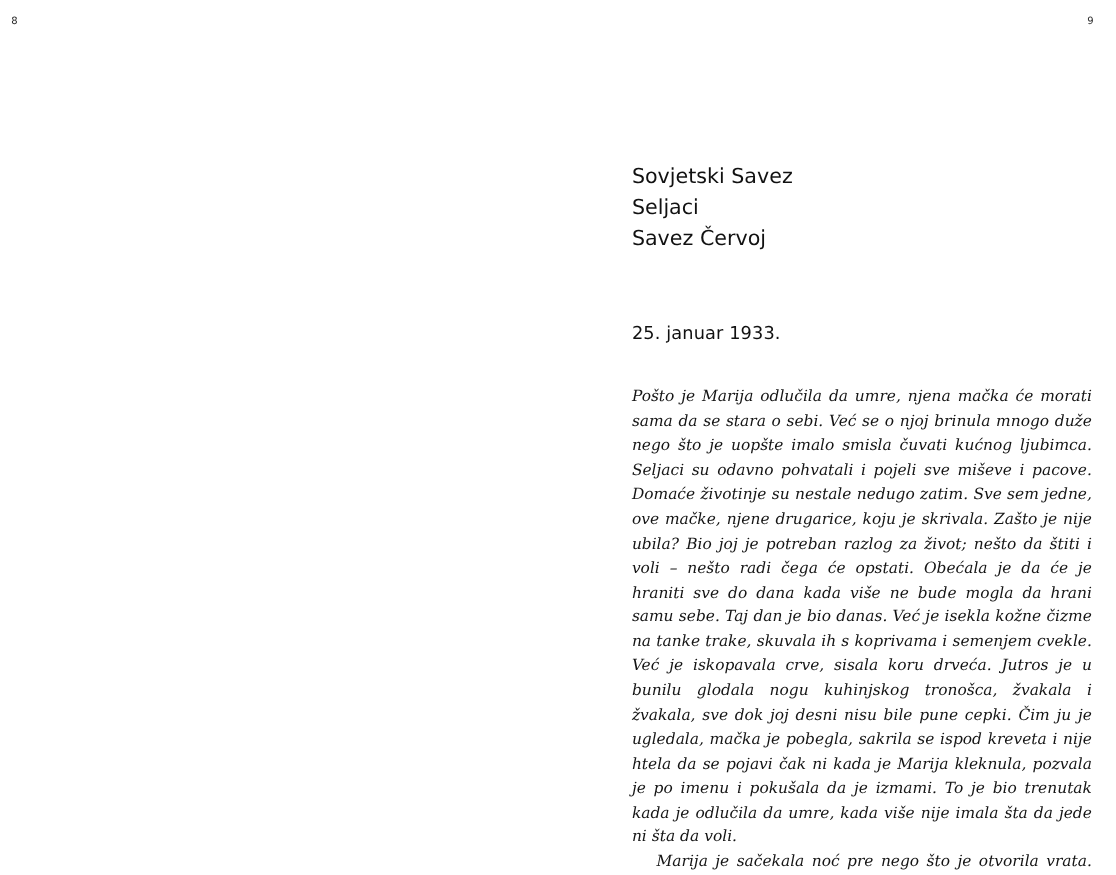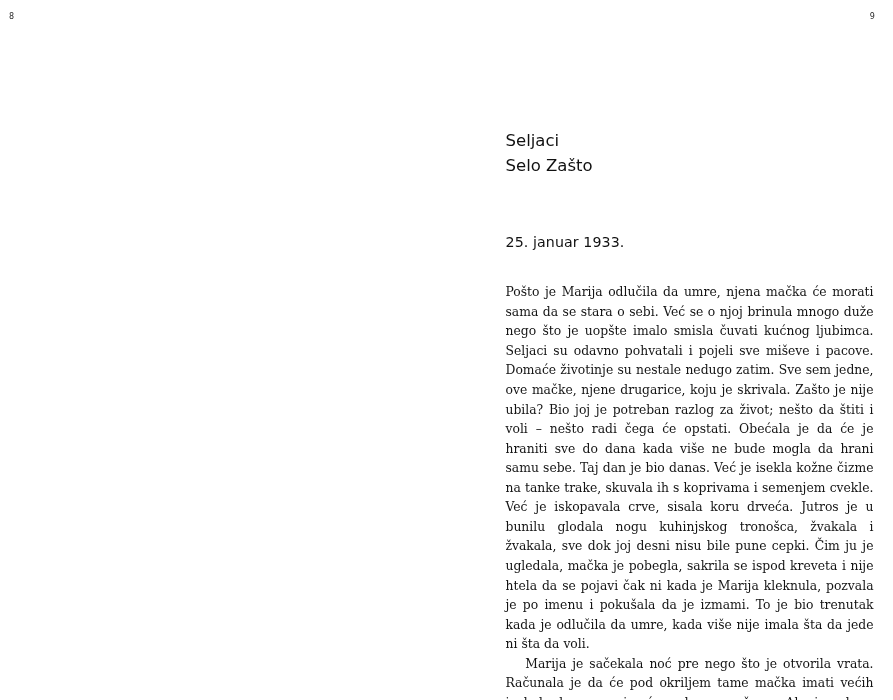--- a/index.html
+++ b/index.html
@@ -70,20 +70,21 @@
     line-height: 1.585;
     text-align: justify;
     color: #141414;
     margin: 0;
     hyphens: manual;
     word-spacing: 0.1px;
   }
   .para {
     margin: 0;
     text-indent: 0;
+    font-style: italic;
   }
   .para + .para {
     text-indent: 1.6em;
   }
 </style>
 </head>
 <body>
 
 <div class="spread">
 
@@ -91,22 +92,23 @@
     <div class="folio folio-left">8</div>
 
   </div>
 
   <div class="page page-right">
     <div class="folio folio-right">9</div>
 
     <div class="content">
 
       <div class="place-block">
+        <span class="place-line">Sovjetski Savez</span>
         <span class="place-line">Seljaci</span>
-        <span class="place-line">Selo Zašto</span>
+        <span class="place-line">Savez Červoj</span>
       </div>
 
       <div class="date-line">25. januar 1933.</div>
 
       <div class="body-text">
         <p class="para">Pošto je Marija odlučila da umre, njena mačka će morati sama da se stara o sebi. Već se o njoj brinula mnogo duže nego što je uopšte imalo smisla čuvati kućnog ljubimca. Seljaci su odavno pohvatali i pojeli sve miševe i pacove. Domaće životinje su nestale nedugo zatim. Sve sem jedne, ove mačke, njene drugarice, koju je skrivala. Zašto je nije ubila? Bio joj je potreban razlog za život; nešto da štiti i voli – nešto radi čega će opstati. Obećala je da će je hraniti sve do dana kada više ne bude mogla da hrani samu sebe. Taj dan je bio danas. Već je isekla kožne čizme na tanke trake, skuvala ih s koprivama i semenjem cvekle. Već je iskopavala crve, sisala koru drveća. Jutros je u bunilu glodala nogu kuhinjskog tronošca, žvakala i žvakala, sve dok joj desni nisu bile pune cepki. Čim ju je ugledala, mačka je pobegla, sakrila se ispod kreveta i nije htela da se pojavi čak ni kada je Marija kleknula, pozvala je po imenu i pokušala da je izmami. To je bio trenutak kada je odlučila da umre, kada više nije imala šta da jede ni šta da voli.</p>
         <p class="para">Marija je sačekala noć pre nego što je otvorila vrata. Računala je da će pod okriljem tame mačka imati većih izgleda da se neprimećena domogne šume. Ako je neko u selu ugleda, loviće je. Čak i na pragu smrti, nije joj se milila pomisao da će njena</p>
       </div>
 
     </div>

